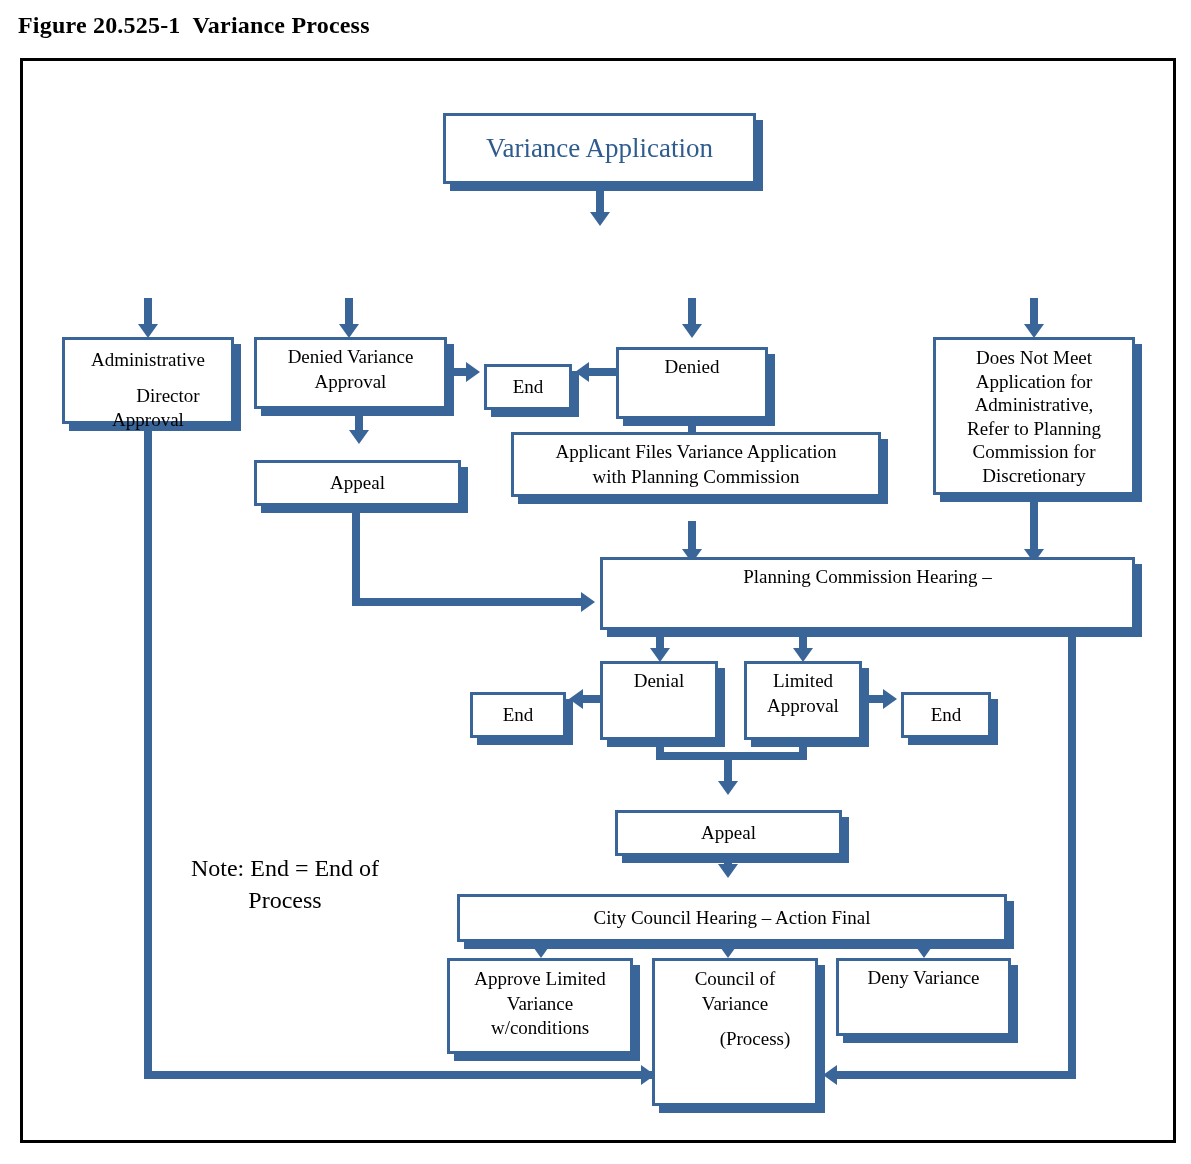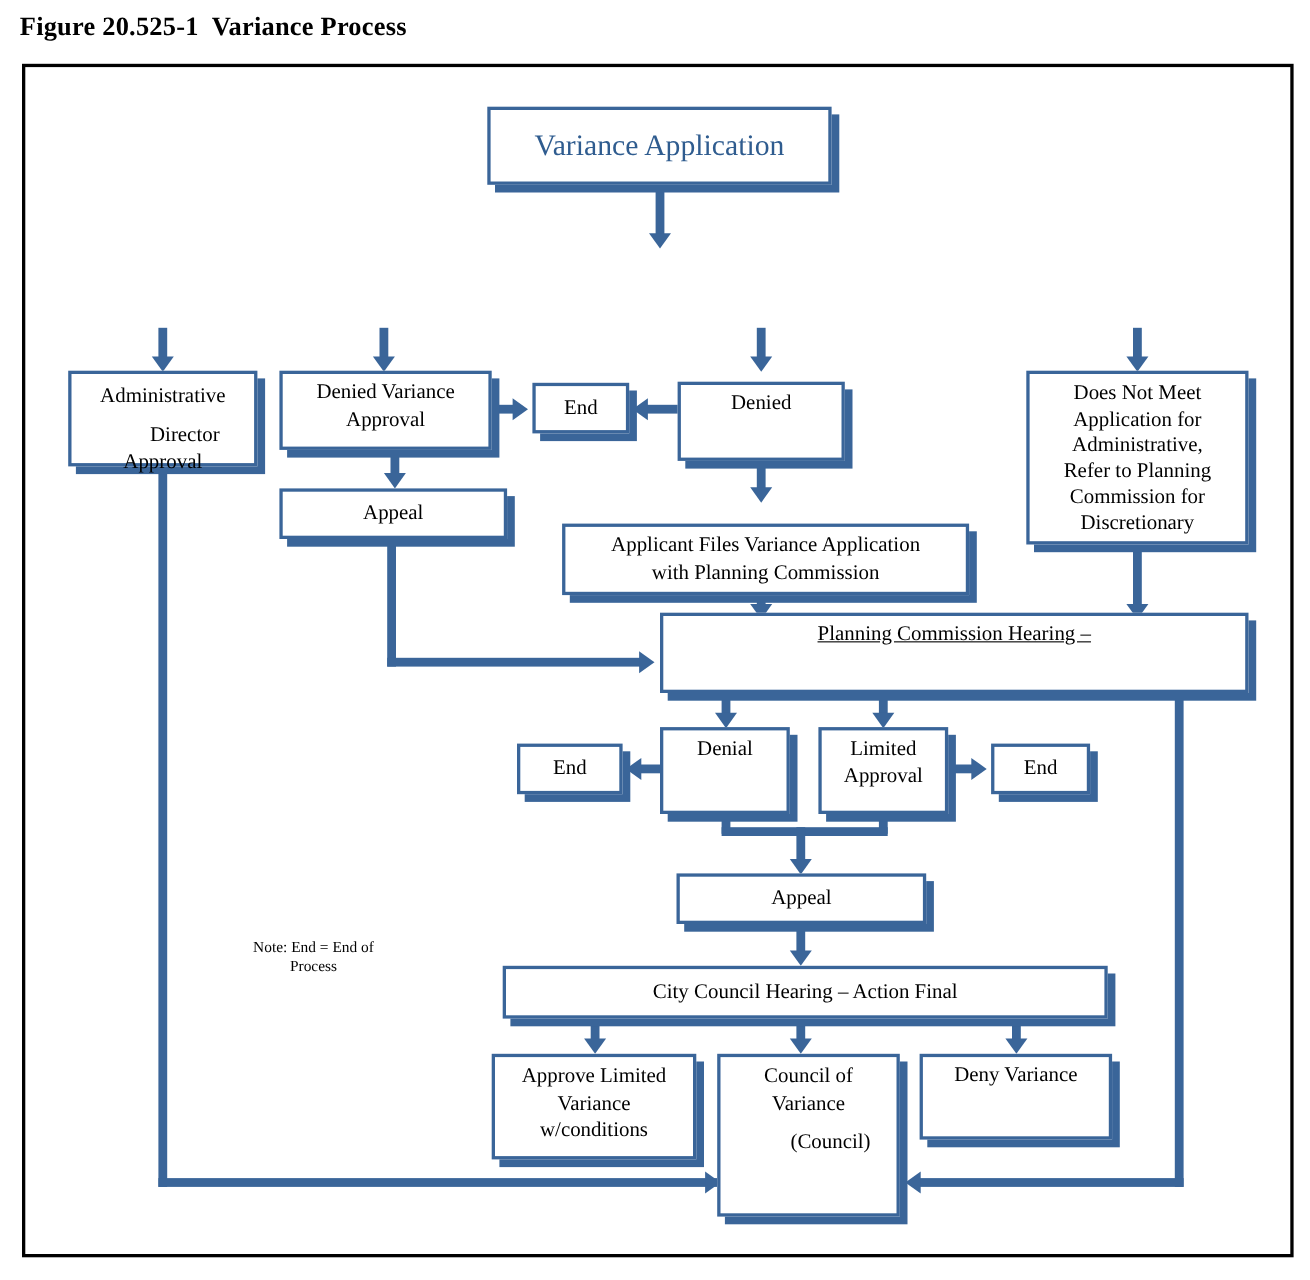--- a/index.html
+++ b/index.html
@@ -63,21 +63,21 @@
     text-align: center;
     padding-top: 5px;
     z-index: 5;
   }
   .node .line { display: block; white-space: nowrap; }
   .node.accent { color: #2f5c8f; }
   .node.title-node {
     font-size: 27px;
     padding-top: 12px;
   }
-  .node.mid { display: flex; align-items: center; justify-content: center; padding-top: 0; }
+  .node.mid { display: flex; align-items: center; justify-content: center; padding-top: 0; margin-top: 16px; }
   .node .spaced { margin-top: 11px; display: block; margin-left: 40px; }
 
   
   .conn {
     position: absolute;
     background: #3a6599;
     z-index: 2;
   }
   .conn.v { width: 8px; }
   .conn.h { height: 8px; }
@@ -104,21 +104,21 @@
     border-bottom: 10px solid transparent;
     border-right: 14px solid #3a6599;
   }
 
   
   #flow-note {
     position: absolute;
     left: 180px;
     top: 853px;
     width: 210px;
-    font-size: 14px;
+    font-size: 24px;
     line-height: 1.32;
     text-align: center;
     color: #000000;
     z-index: 4;
   }
   #flow-note .line { display: block; }
 </style>
 </head>
 <body>
 
@@ -196,29 +196,29 @@
   <div class="arrow down" style="left:1024px; top:549px;"></div>
 
   <div class="node mid" style="left:254px; top:444px; width:207px; height:46px;">
     <span class="line">Appeal</span>
   </div>
 
   <div class="conn v" style="left:352px; top:490px; height:116px;"></div>
   <div class="conn h" style="left:352px; top:598px; width:233px;"></div>
   <div class="arrow right" style="left:581px; top:592px;"></div>
 
-  <div class="node" style="left:511px; top:476px; width:370px; height:65px;">
+  <div class="node" style="left:511px; top:432px; width:370px; height:65px;">
     <span class="line">Applicant Files Variance Application</span>
     <span class="line">with Planning Commission</span>
   </div>
 
   <div class="conn v" style="left:688px; top:521px; height:32px;"></div>
   <div class="arrow down" style="left:682px; top:549px;"></div>
 
-  <div class="node" style="left:600px; top:557px; width:535px; height:73px;text-decoration:underline;">
+  <div class="node" style="left:600px; top:557px; width:535px; height:73px;">
     <span class="line">Planning Commission Hearing –</span>
   </div>
 
   <div class="conn v" style="left:656px; top:630px; height:22px;"></div>
   <div class="arrow down" style="left:650px; top:648px;"></div>
 
   <div class="conn v" style="left:799px; top:630px; height:22px;"></div>
   <div class="arrow down" style="left:793px; top:648px;"></div>
 
   <div class="conn v" style="left:1068px; top:630px; height:449px;"></div>
@@ -276,21 +276,21 @@
 
   <div class="node" style="left:447px; top:958px; width:186px; height:96px; padding-top:6px;">
     <span class="line">Approve Limited</span>
     <span class="line">Variance</span>
     <span class="line">w/conditions</span>
   </div>
 
   <div class="node" style="left:652px; top:958px; width:166px; height:148px; padding-top:6px;">
     <span class="line">Council of</span>
     <span class="line">Variance</span>
-    <span class="line spaced">(Council)</span>
+    <span class="line spaced">(Process)</span>
   </div>
 
   <div class="node" style="left:836px; top:958px; width:175px; height:78px;">
     <span class="line">Deny Variance</span>
   </div>
 
   <div id="flow-note">
     <span class="line">Note: End = End of</span>
     <span class="line">Process</span>
   </div>

